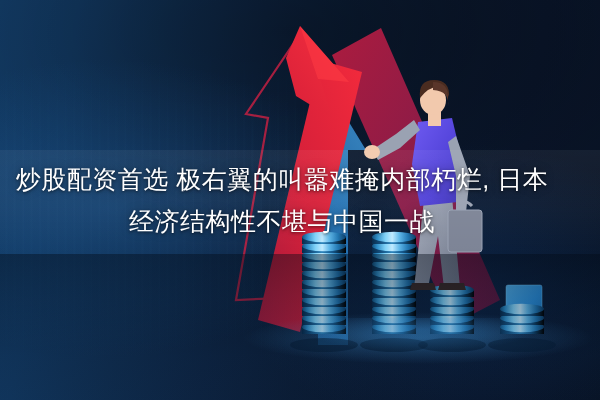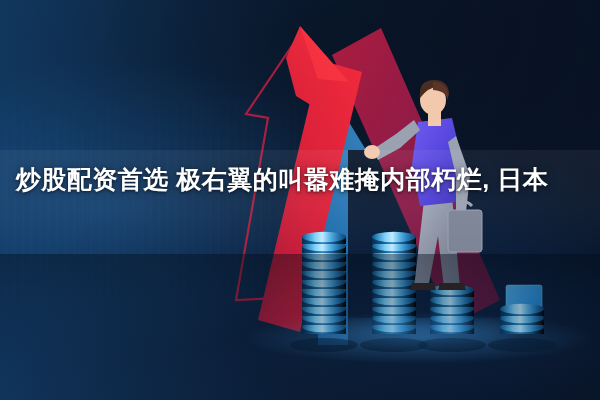--- a/index.html
+++ b/index.html
@@ -118,21 +118,21 @@
 
   
   .headline {
     position: absolute;
     left: 0;
     top: 158px;
     width: 564px;
     text-align: center;
     color: #ffffff;
     font-size: 25px;
-    font-weight: bold;
+    font-weight: normal;
     line-height: 42px;
     letter-spacing: 0.5px;
     text-shadow: 0 1px 3px rgba(0,0,0,0.55), 0 0 10px rgba(0,0,0,0.35);
     white-space: nowrap;
   }
   .headline .l1 { display: block; }
   .headline .l2 { display: block; }
 </style>
 </head>
 <body>
@@ -409,15 +409,16 @@
 
     </g>
   </svg>
 
   <div class="bg-band"></div>
   <div class="bg-floor"></div>
   <div class="floor-glow"></div>
 
   <div class="headline">
     <span class="l1">炒股配资首选 极右翼的叫嚣难掩内部朽烂, 日本</span>
+    <span class="l2">经济结构性不堪与中国一战</span>
   </div>
 
 </div>
 
 </body></html>

